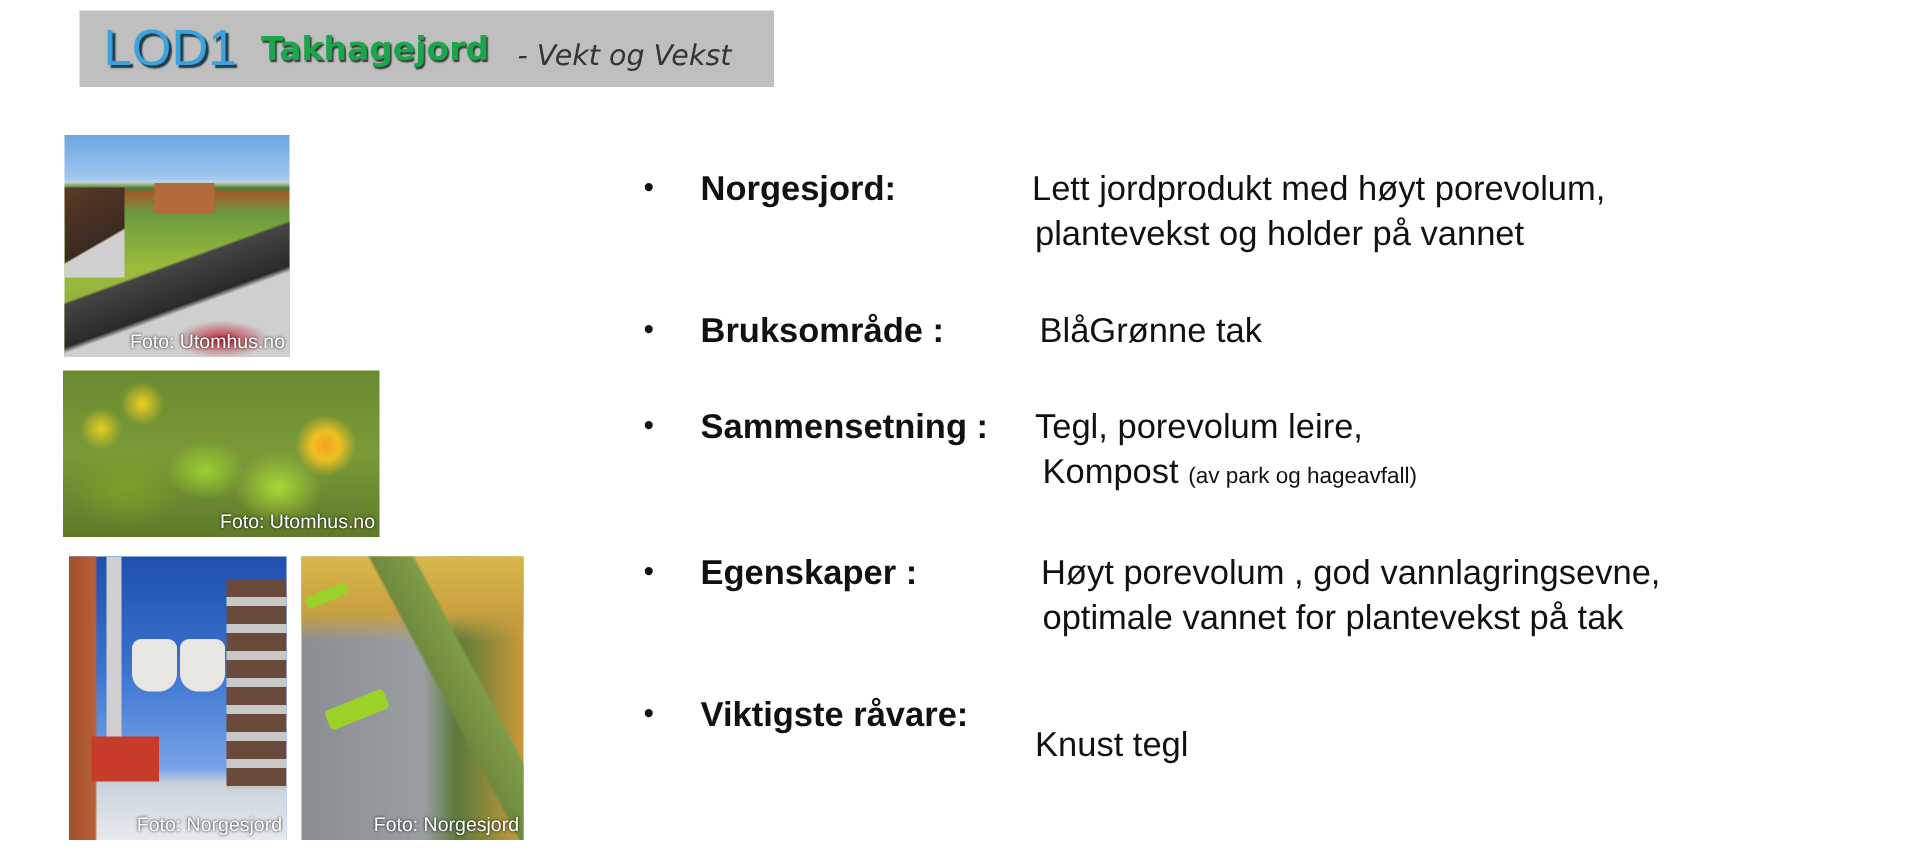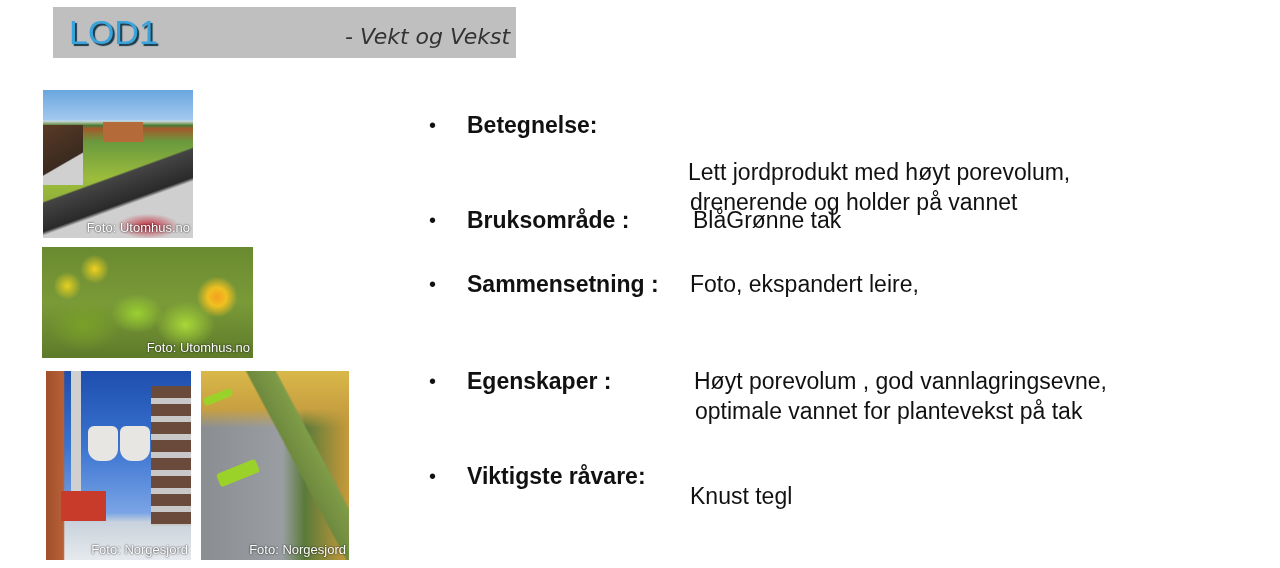--- a/index.html
+++ b/index.html
@@ -45,21 +45,21 @@
       font-size: 22px;
       color: #1aa64a;
       text-shadow: 1px 1px 1px #333;
       line-height: 28px;
     }
     .title-sub {
       position: absolute;
       left: 292px;
       top: 16px;
       font-family: "DejaVu Sans", sans-serif;
-      font-size: 22px;
+      font-size: 19px;
       color: #333333;
       line-height: 28px;
       font-style: italic;
     }
     .photo {
       position: absolute;
       overflow: hidden;
     }
     .photo .credit {
       position: absolute;
@@ -181,20 +181,21 @@
       font-size: 15px;
     }
   </style>
 </head>
 <body>
 
 <div class="slide">
 
   <div class="title-banner">
     <span class="title-lod">LOD1</span>
+    <span class="title-main">Takhagejord</span>
     <span class="title-sub">- Vekt og Vekst</span>
   </div>
 
   <div class="photo photo-1">
     <div class="deck"></div>
     <div class="building"></div>
     <span class="credit">Foto: Utomhus.no</span>
   </div>
 
   <div class="photo photo-2">
@@ -213,40 +214,41 @@
   <div class="photo photo-4">
     <div class="bus bus1"></div>
     <div class="bus bus2"></div>
     <span class="credit">Foto: Norgesjord</span>
   </div>
 
   <div class="bullets">
 
     <div class="bullet-row" style="top:110px;">
       <span class="bullet-dot">•</span>
-      <span class="bullet-label">Betegnelse:</span>
-      <span class="bullet-value" style="left:263px;margin-top:47px;">
+      <span class="bullet-label">Norgesjord:</span>
+      <span class="bullet-value" style="left:263px;">
         <span class="line">Lett jordprodukt med høyt porevolum,</span>
-        <span class="line" style="padding-left:2px;">drenerende og holder på vannet</span>
+        <span class="line" style="padding-left:2px;">plantevekst og holder på vannet</span>
       </span>
     </div>
 
     <div class="bullet-row" style="top:205px;">
       <span class="bullet-dot">•</span>
       <span class="bullet-label">Bruksområde :</span>
       <span class="bullet-value" style="left:268px;">
         <span class="line">BlåGrønne tak</span>
       </span>
     </div>
 
     <div class="bullet-row" style="top:269px;">
       <span class="bullet-dot">•</span>
       <span class="bullet-label">Sammensetning :</span>
       <span class="bullet-value" style="left:265px;">
-        <span class="line">Foto, ekspandert leire,</span>
+        <span class="line">Tegl, porevolum leire,</span>
+        <span class="line" style="padding-left:5px;"><span>Kompost</span> <span class="small-note">(av park og hageavfall)</span></span>
       </span>
     </div>
 
     <div class="bullet-row" style="top:366px;">
       <span class="bullet-dot">•</span>
       <span class="bullet-label">Egenskaper :</span>
       <span class="bullet-value" style="left:269px;">
         <span class="line">Høyt porevolum , god vannlagringsevne,</span>
         <span class="line" style="padding-left:1px;">optimale vannet for plantevekst på tak</span>
       </span>

